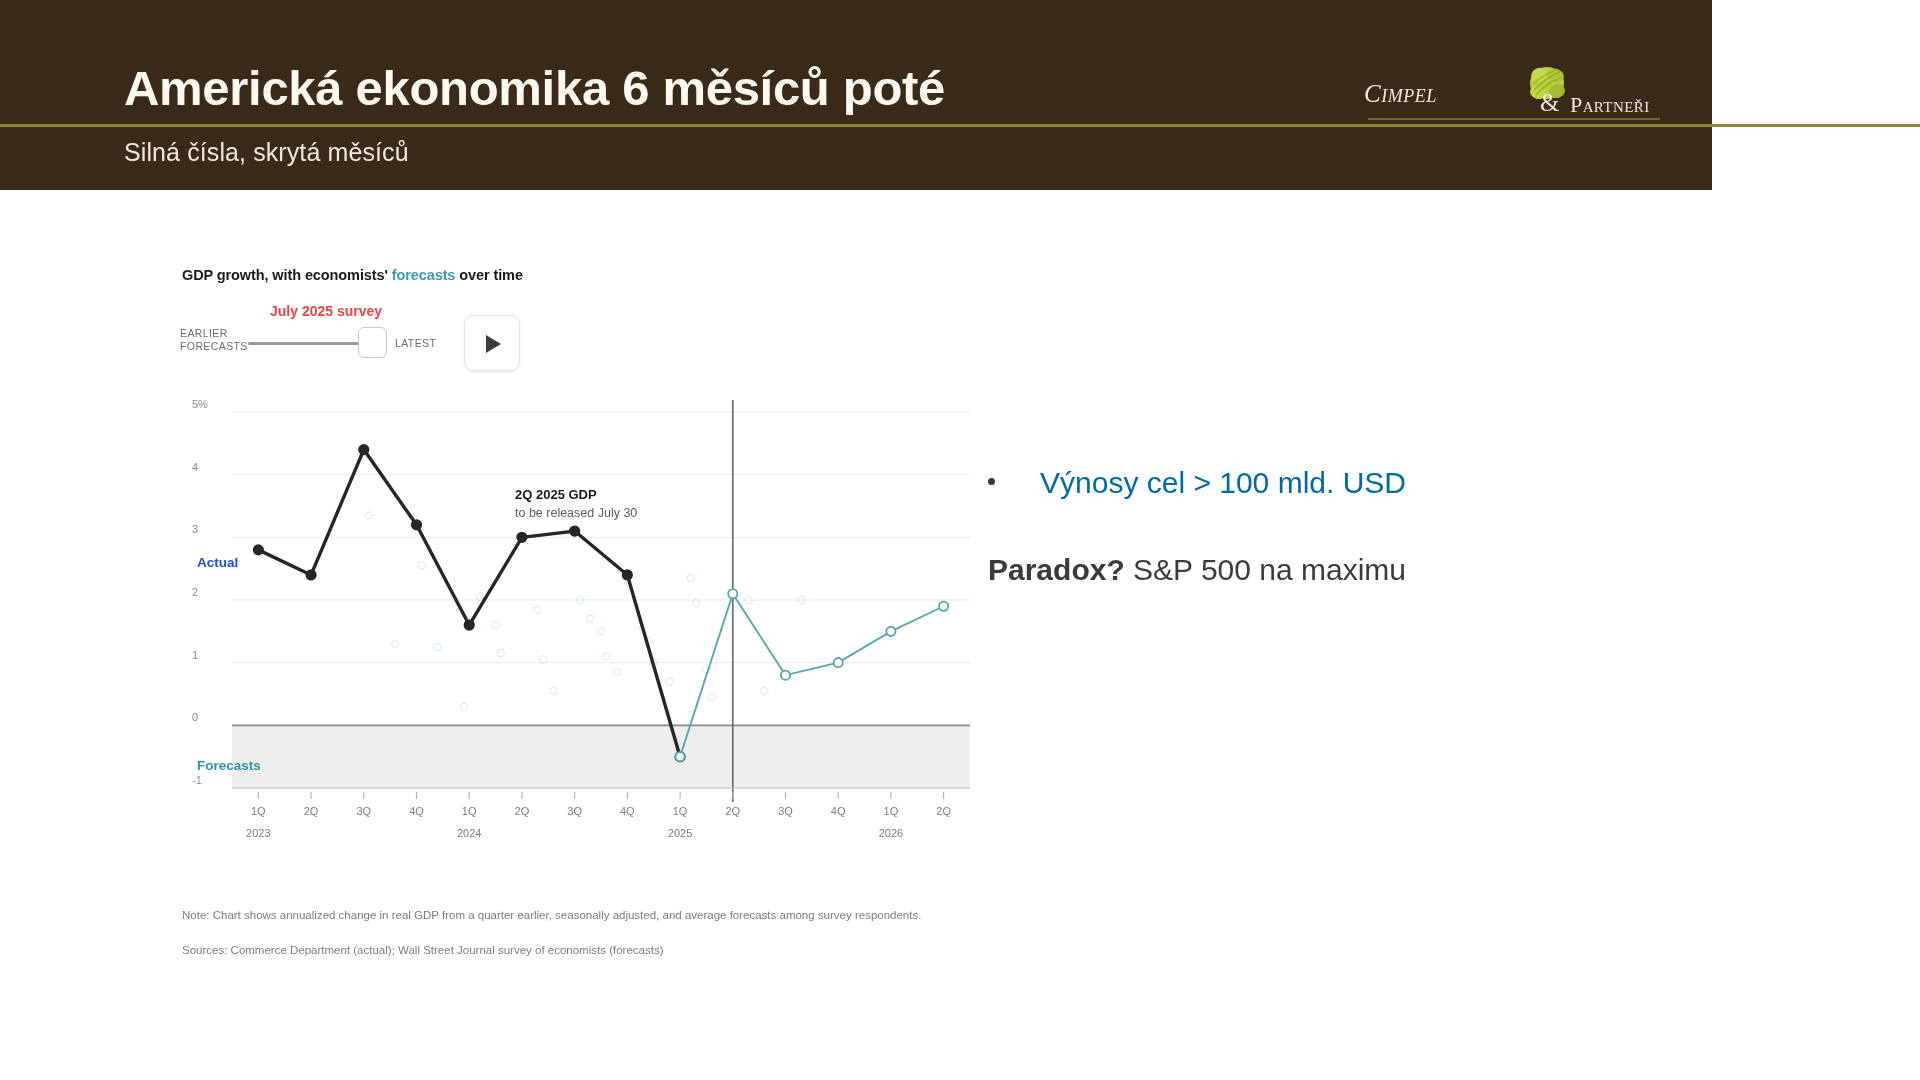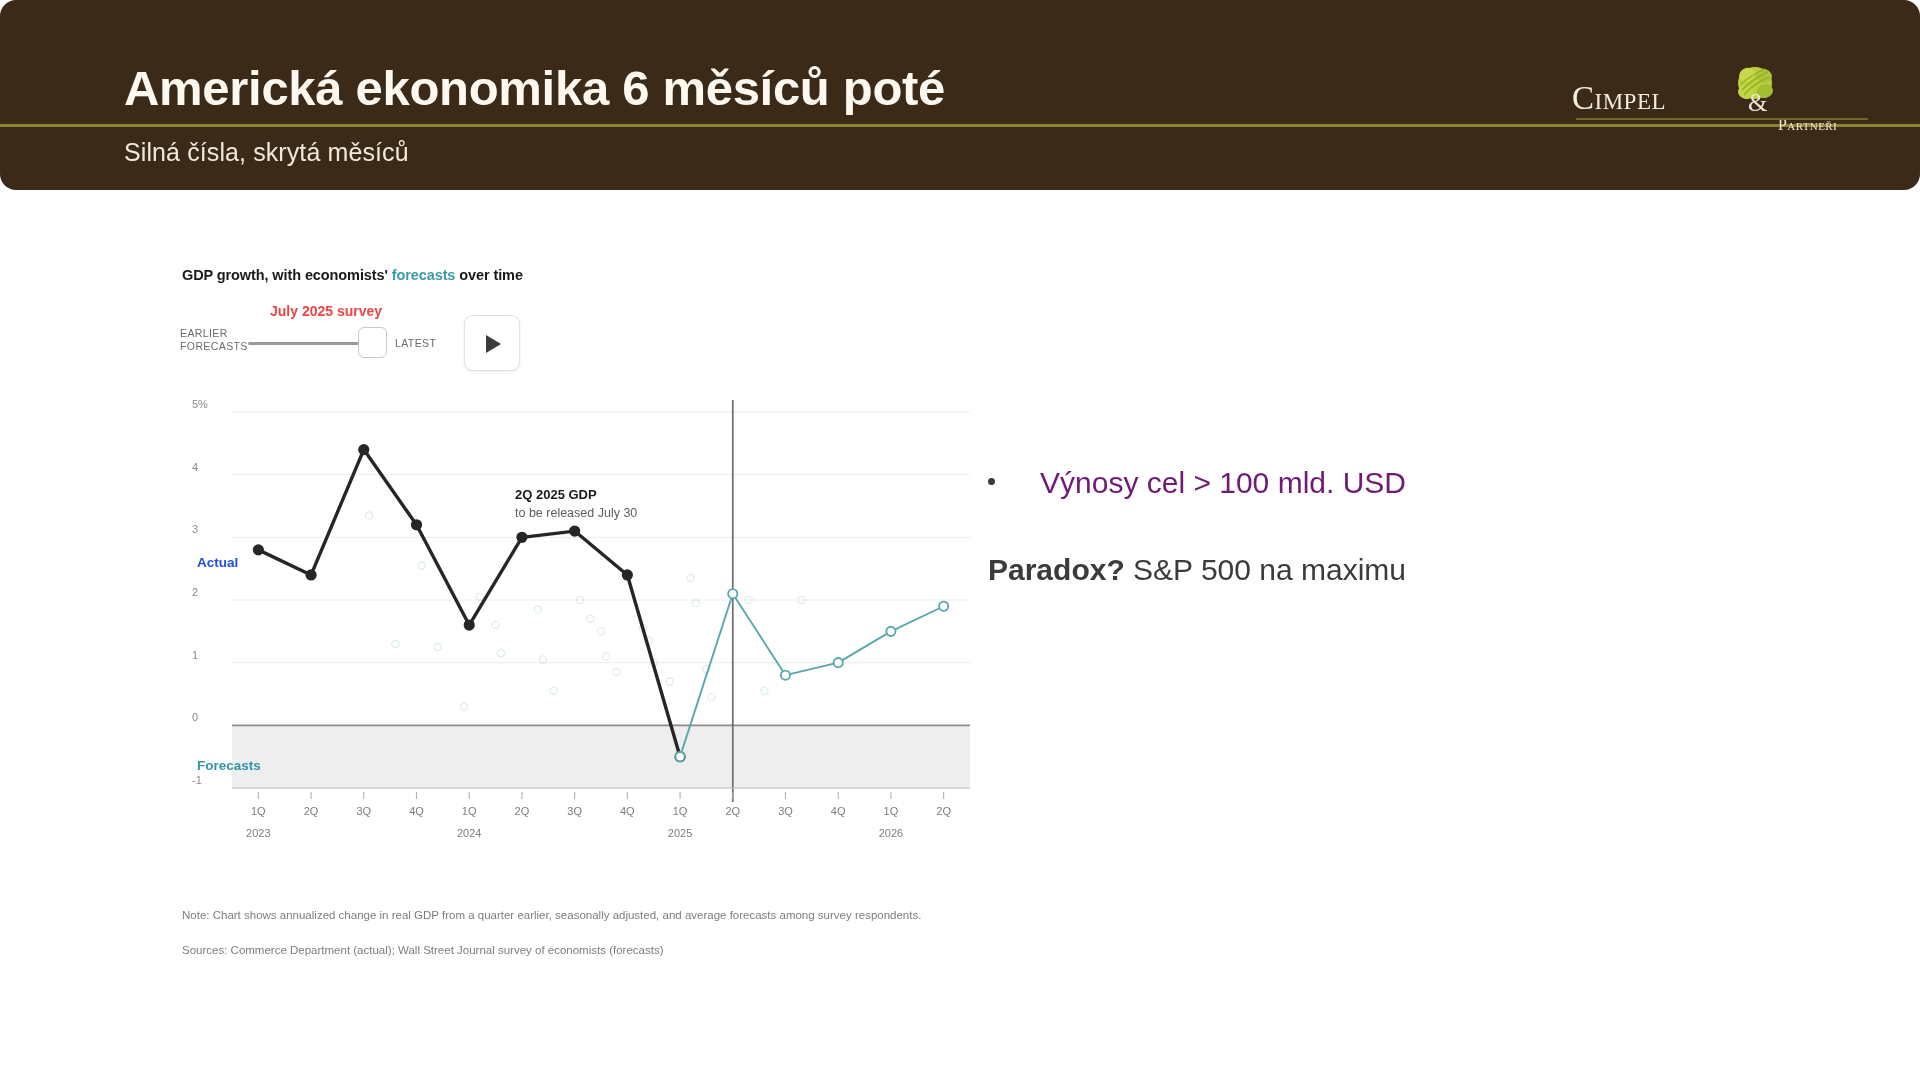--- a/index.html
+++ b/index.html
@@ -13,24 +13,23 @@
     position: relative;
     overflow: hidden;
     font-family: "Liberation Sans", sans-serif;
     -webkit-font-smoothing: antialiased;
   }
 
   
   .header-band {
     position: absolute;
     left: 0; top: 0;
-    width: 1920px;
+    width: 1712px;
     height: 190px;
     background: #3a2a17;
-    border-radius: 16px;
   }
   .header-band::before {
     content: "";
     position: absolute;
     left: 0; top: 0;
     width: 1920px; height: 190px;
     background: linear-gradient(160deg, #453venue 0%, #3a2a17 100%);
     opacity: 0;
   }
   .header-title {
@@ -66,43 +65,43 @@
     position: absolute;
     right: 48px;
     top: 62px;
     width: 300px;
     height: 64px;
   }
   .logo-main {
     position: absolute;
     left: 0; top: 18px;
     font-family: "Liberation Serif", serif;
-    font-size: 33px;
+    font-size: 25px;
     color: #f3ece0;
     letter-spacing: 0.5px;
     font-variant: small-caps;
     white-space: nowrap;
+    font-style: italic;
   }
   .logo-amp {
     position: absolute;
     left: 176px; top: 27px;
     font-family: "Liberation Serif", serif;
     font-size: 25px;
     color: #efe7db;
   }
   .logo-partneri {
     position: absolute;
     left: 206px; top: 30px;
     font-family: "Liberation Serif", serif;
-    font-size: 16px;
+    font-size: 22px;
     color: #f0e8dc;
     letter-spacing: 0.4px;
     font-variant: small-caps;
     white-space: nowrap;
-    margin-top: 24px;
   }
   .logo-leaf {
     position: absolute;
     left: 160px; top: 0px;
     width: 46px; height: 44px;
   }
   .logo-underline {
     position: absolute;
     left: 4px; top: 56px;
     width: 292px; height: 2px;
@@ -256,21 +255,21 @@
   .bullet-dot {
     position: absolute;
     left: 0; top: 13px;
     width: 7px; height: 7px;
     border-radius: 50%;
     background: #3b3b3b;
   }
   .bullet-text {
     margin-left: 52px;
     font-size: 30px;
-    color: #701a75;
+    color: #0369a1;
     line-height: 36px;
     white-space: nowrap;
   }
   .paradox-row {
     position: relative;
     margin-top: -6px;
     font-size: 30px;
     color: #3b3b3b;
     line-height: 36px;
     white-space: nowrap;

